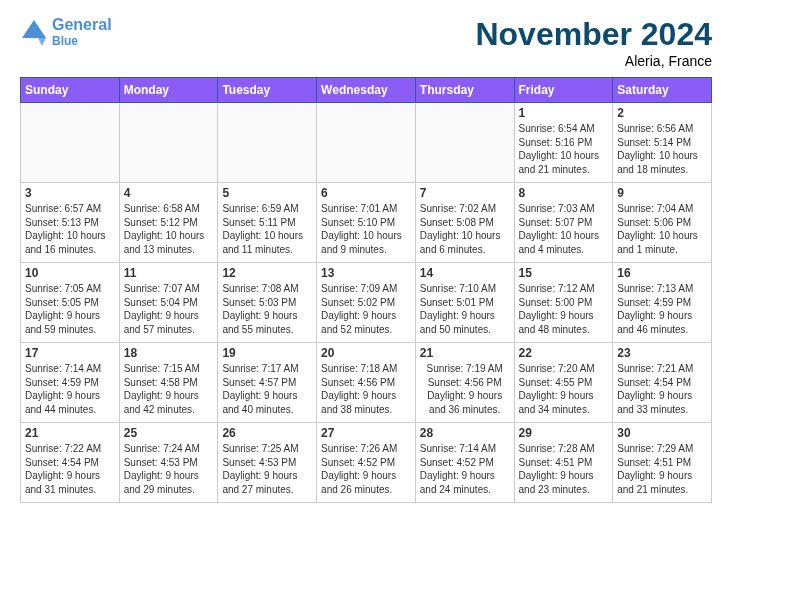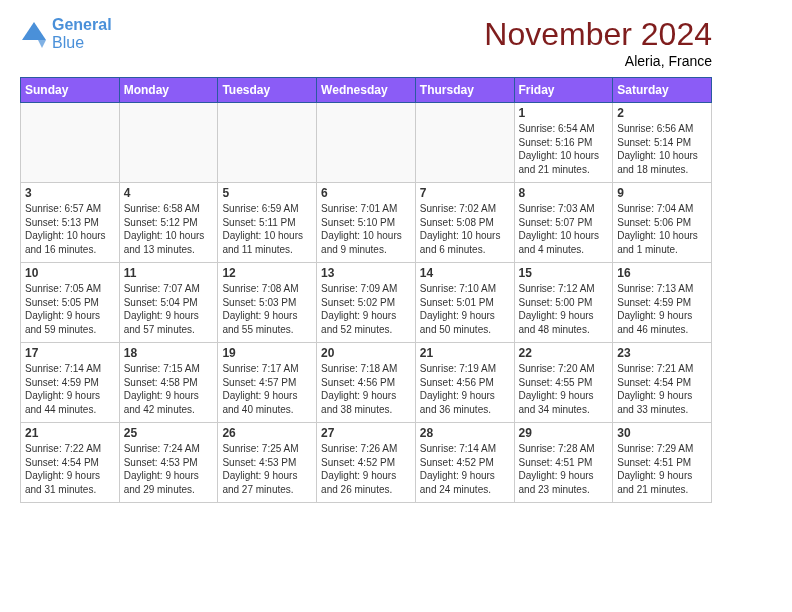--- a/index.html
+++ b/index.html
@@ -27,22 +27,22 @@
     }
     .logo-icon {
       width: 28px;
       height: 28px;
     }
     .title-block {
       text-align: right;
     }
     .month-title {
       font-size: 32px;
-      font-weight: normal;
-      color: #7f1d1d;
+      font-weight: bold;
+      color: #0c4a6e;
     }
     .location {
       font-size: 14px;
       color: #000000;
     }
     table {
       width: 100%;
       border-collapse: collapse;
       table-layout: fixed;
     }
@@ -84,21 +84,21 @@
 
 <div class="page">
   <div class="header-row">
     <div class="logo">
       <svg class="logo-icon" viewBox="0 0 28 28">
         <polygon points="14,2 26,20 2,20" fill="#4a90d9"></polygon>
         <polygon points="18,20 26,20 22,28" fill="#4a90d9" opacity="0.7"></polygon>
       </svg>
       <div>
         <div style="font-size:16px;font-weight:bold;color:#4a90d9;">General</div>
-        <div style="font-size:16px;font-weight:normal;color:#4a90d9;">Blue</div>
+        <div style="font-size:12px;font-weight:bold;color:#4a90d9;">Blue</div>
       </div>
     </div>
     <div class="title-block">
       <div class="month-title">November 2024</div>
       <div class="location">Aleria, France</div>
     </div>
   </div>
 
   <table>
     <thead>
@@ -260,21 +260,21 @@
           </td>
           <td>
             <span class="day-number">20</span>
             <div class="day-info" style="white-space: pre-line;">Sunrise: 7:18 AM
 Sunset: 4:56 PM
 Daylight: 9 hours
 and 38 minutes.</div>
           </td>
           <td>
             <span class="day-number">21</span>
-            <div class="day-info" style="white-space: pre-line;">Sunrise: 7:19 AM
+            <div class="day-info" style="white-space: pre-line; text-align: center;">Sunrise: 7:19 AM
 Sunset: 4:56 PM
 Daylight: 9 hours
 and 36 minutes.</div>
           </td>
           <td>
             <span class="day-number">22</span>
             <div class="day-info" style="white-space: pre-line;">Sunrise: 7:20 AM
 Sunset: 4:55 PM
 Daylight: 9 hours
 and 34 minutes.</div>

